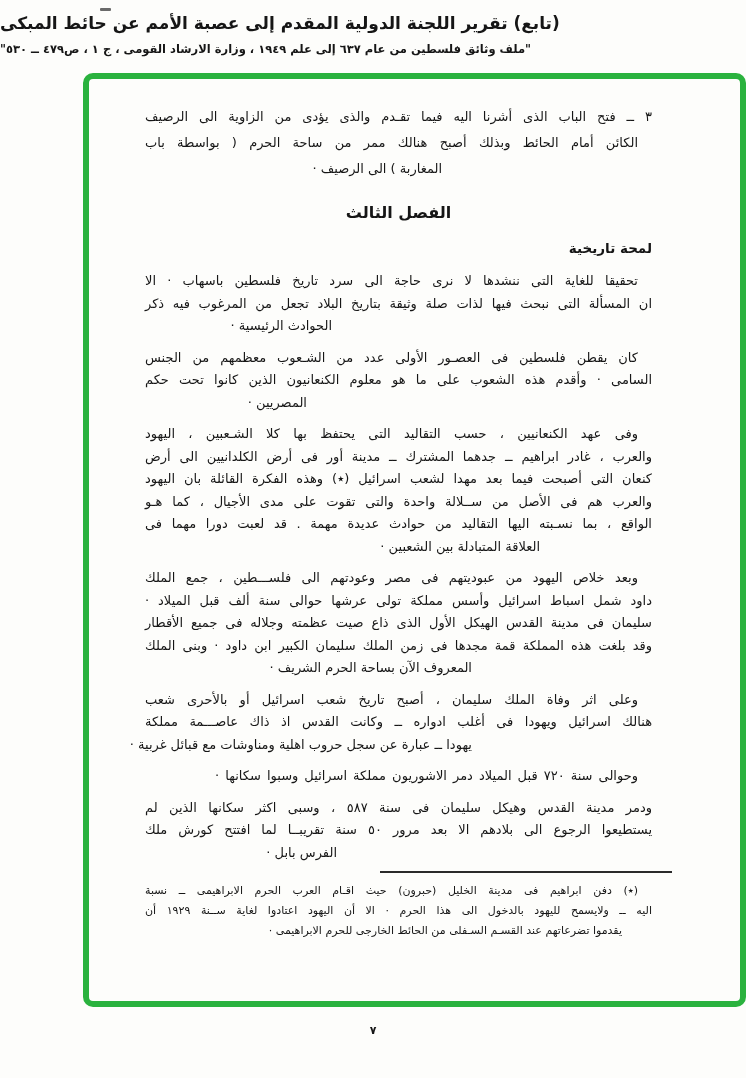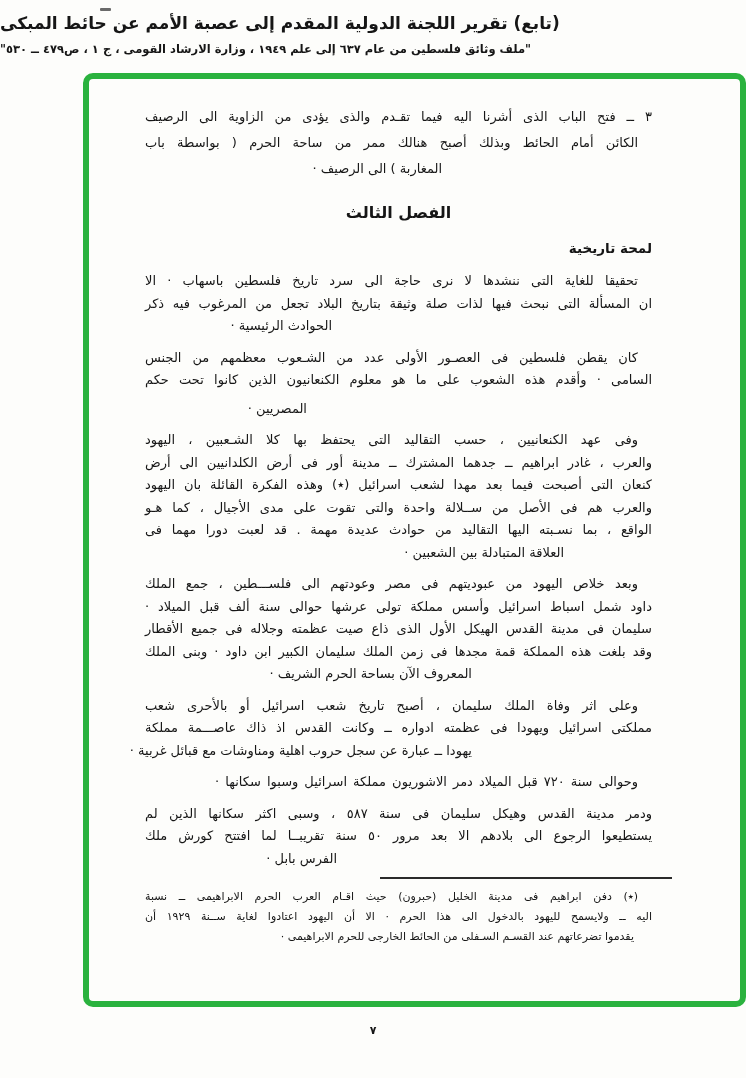--- a/index.html
+++ b/index.html
@@ -56,27 +56,27 @@
     text-align: justify;
     text-align-last: justify;
     line-height: 22.5px;
   }
   .numbered-item .line { line-height: 26px; }
   .short {
     text-align: right;
     text-align-last: right;
   }
   .ind-14  { margin-right: 14px; }
-  .ind-30  { margin-right: 18px; }
+  .ind-30  { margin-right: 30px; }
   .ind-180 { margin-right: 180px; }
-  .ind-200 { margin-right: 88px; }
+  .ind-200 { margin-right: 112px; }
   .ind-210 { margin-right: 210px; }
   .ind-315 { margin-right: 315px; }
   .ind-320 { margin-right: 320px; }
-  .ind-345 { margin-right: 345px; margin-top: 6px; }
+  .ind-345 { margin-right: 345px; }
   .ml-70   { margin-left: 70px; }
   .chapter-heading {
     margin-top: 20px;
     text-align: center;
     font-size: 16px;
     font-weight: bold;
     line-height: 22px;
   }
   .section-heading {
     margin-top: 14px;
@@ -152,21 +152,21 @@
     <div class="para">
       <div class="line ind-14">وبعد خلاص اليهود من عبوديتهم فى مصر وعودتهم الى فلســـطين ، جمع الملك</div>
       <div class="line">داود شمل اسباط اسرائيل وأسس مملكة تولى عرشها حوالى سنة ألف قبل الميلاد ·</div>
       <div class="line">سليمان فى مدينة القدس الهيكل الأول الذى ذاع صيت عظمته وجلاله فى جميع الأقطار</div>
       <div class="line">وقد بلغت هذه المملكة قمة مجدها فى زمن الملك سليمان الكبير ابن داود · وبنى الملك</div>
       <div class="line short ind-180">المعروف الآن بساحة الحرم الشريف ·</div>
     </div>
 
     <div class="para">
       <div class="line ind-14">وعلى اثر وفاة الملك سليمان ، أصبح تاريخ شعب اسرائيل أو بالأحرى شعب</div>
-      <div class="line">مملكتى اسرائيل ويهودا فى عظمته ادواره ــ وكانت القدس اذ ذاك عاصـــمة مملكة</div>
+      <div class="line">هنالك اسرائيل ويهودا فى أغلب ادواره ــ وكانت القدس اذ ذاك عاصـــمة مملكة</div>
       <div class="line short ind-180">يهودا ــ عبارة عن سجل حروب اهلية ومناوشات مع قبائل غربية ·</div>
     </div>
 
     <div class="para">
       <div class="line ind-14 ml-70">وحوالى سنة ٧٢٠ قبل الميلاد دمر الاشوريون مملكة اسرائيل وسبوا سكانها ·</div>
     </div>
 
     <div class="para">
       <div class="line">ودمر مدينة القدس وهيكل سليمان فى سنة ٥٨٧ ، وسبى اكثر سكانها الذين لم</div>
       <div class="line">يستطيعوا الرجوع الى بلادهم الا بعد مرور ٥٠ سنة تقريبــا لما افتتح كورش ملك</div>

